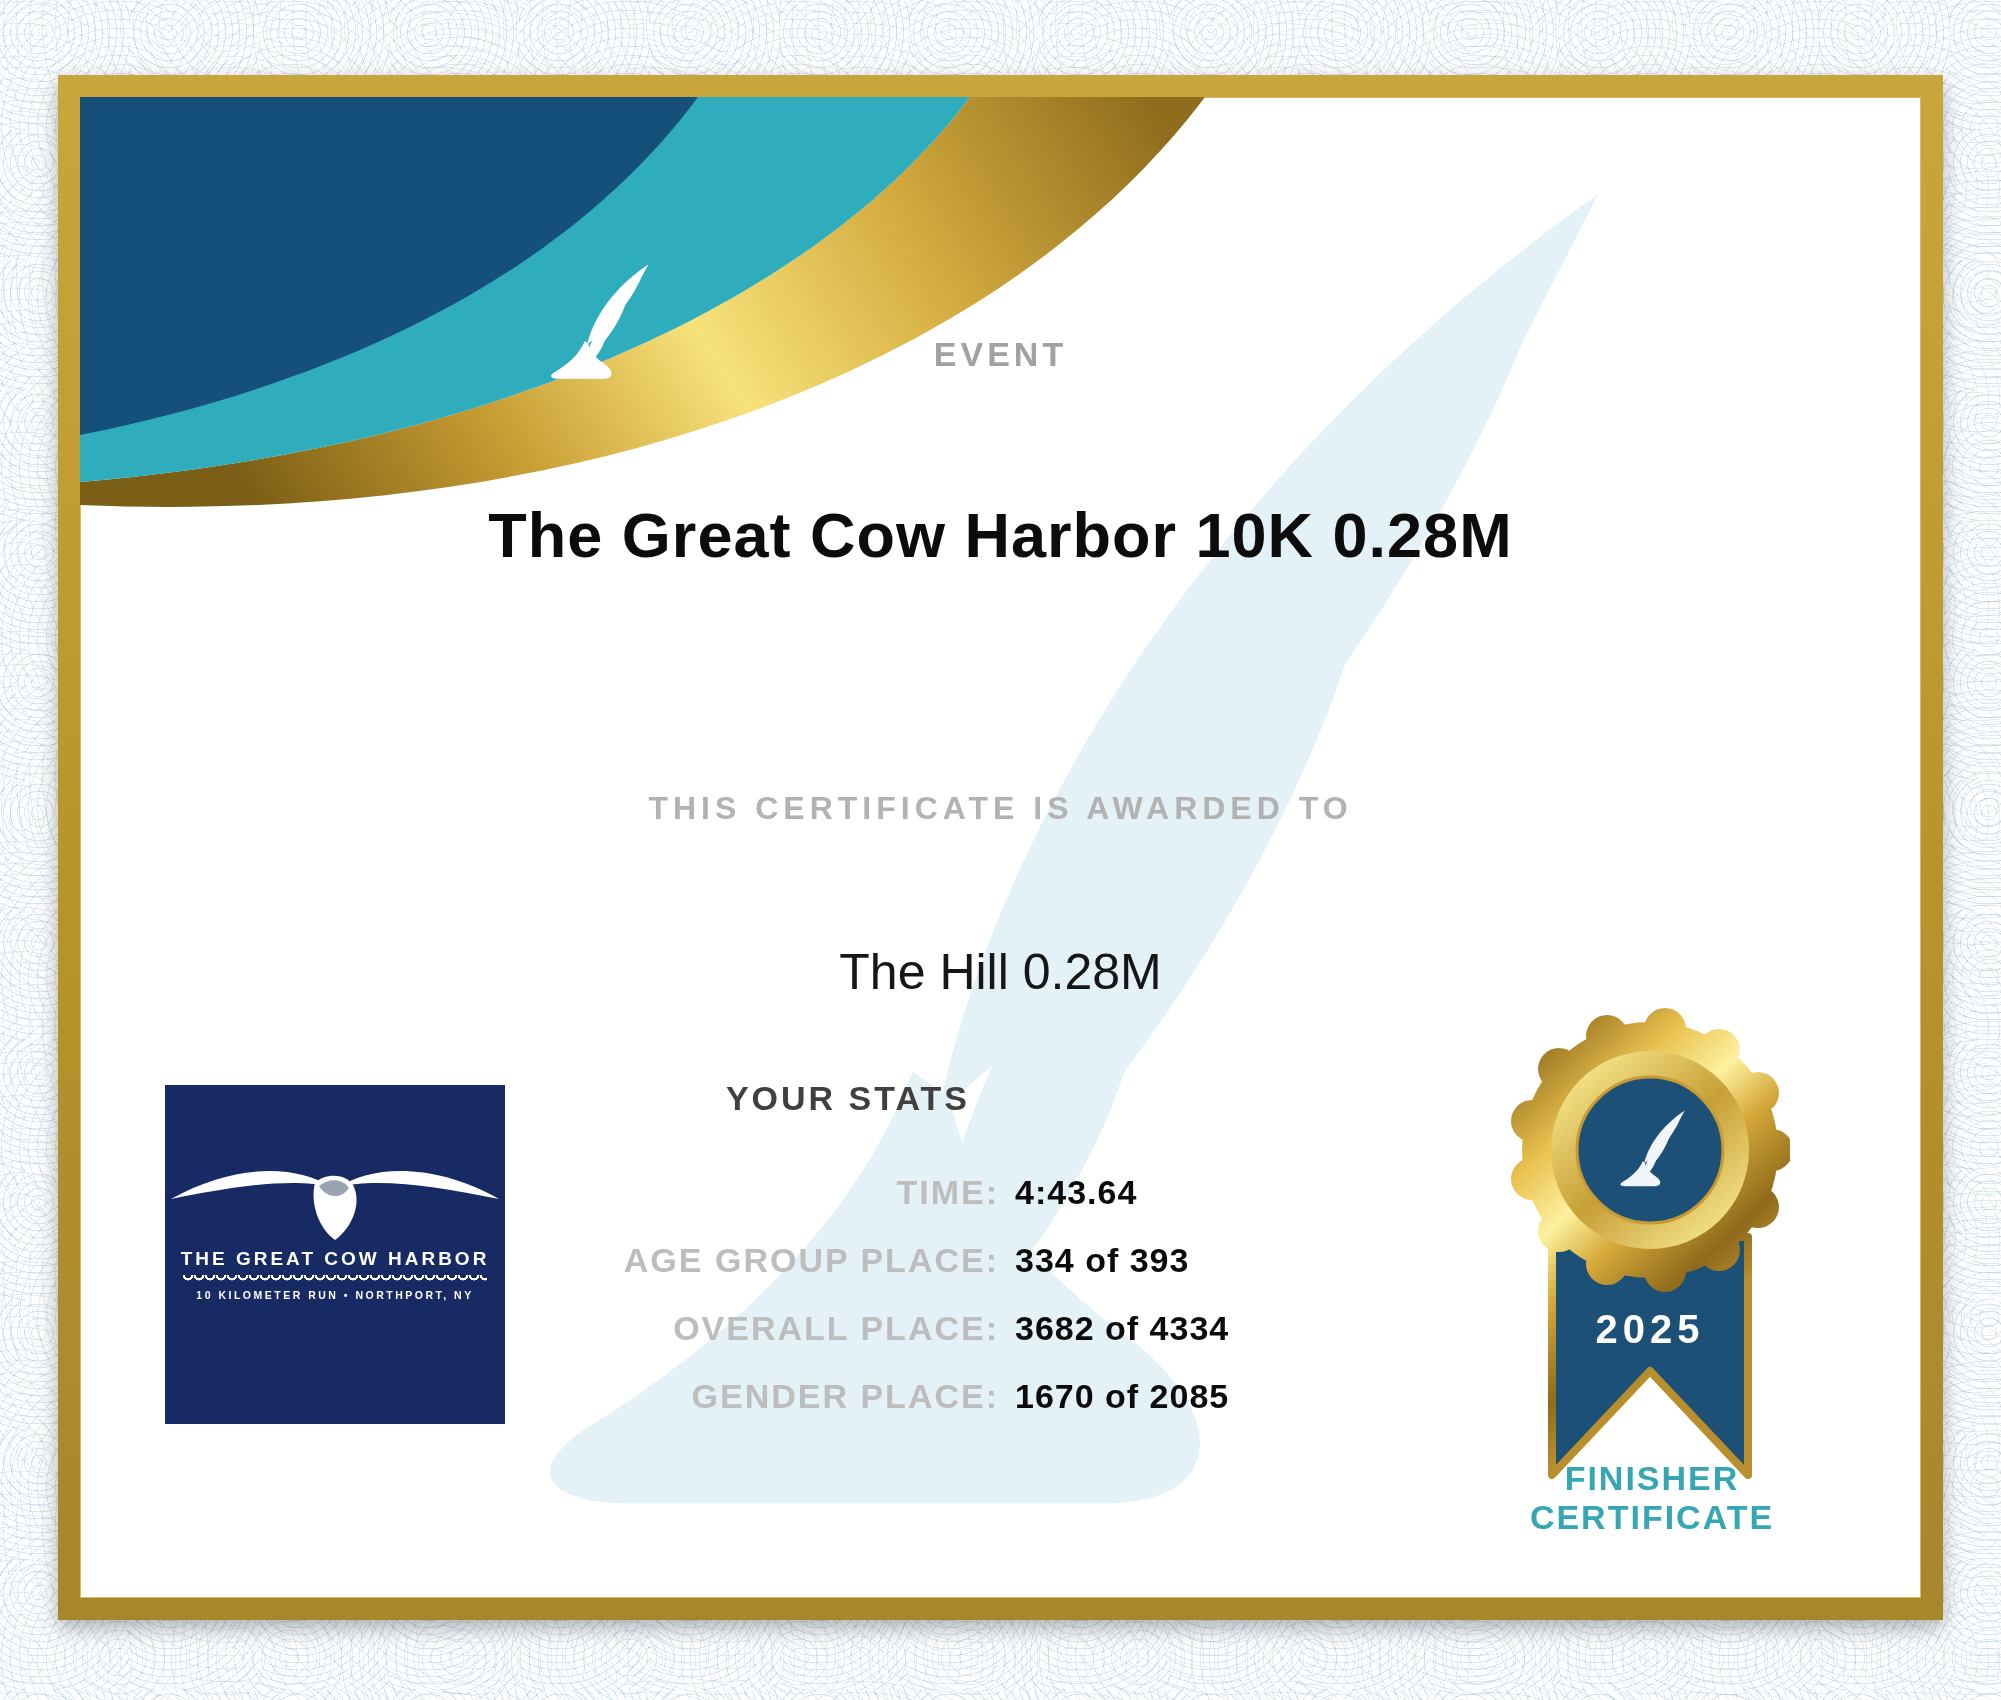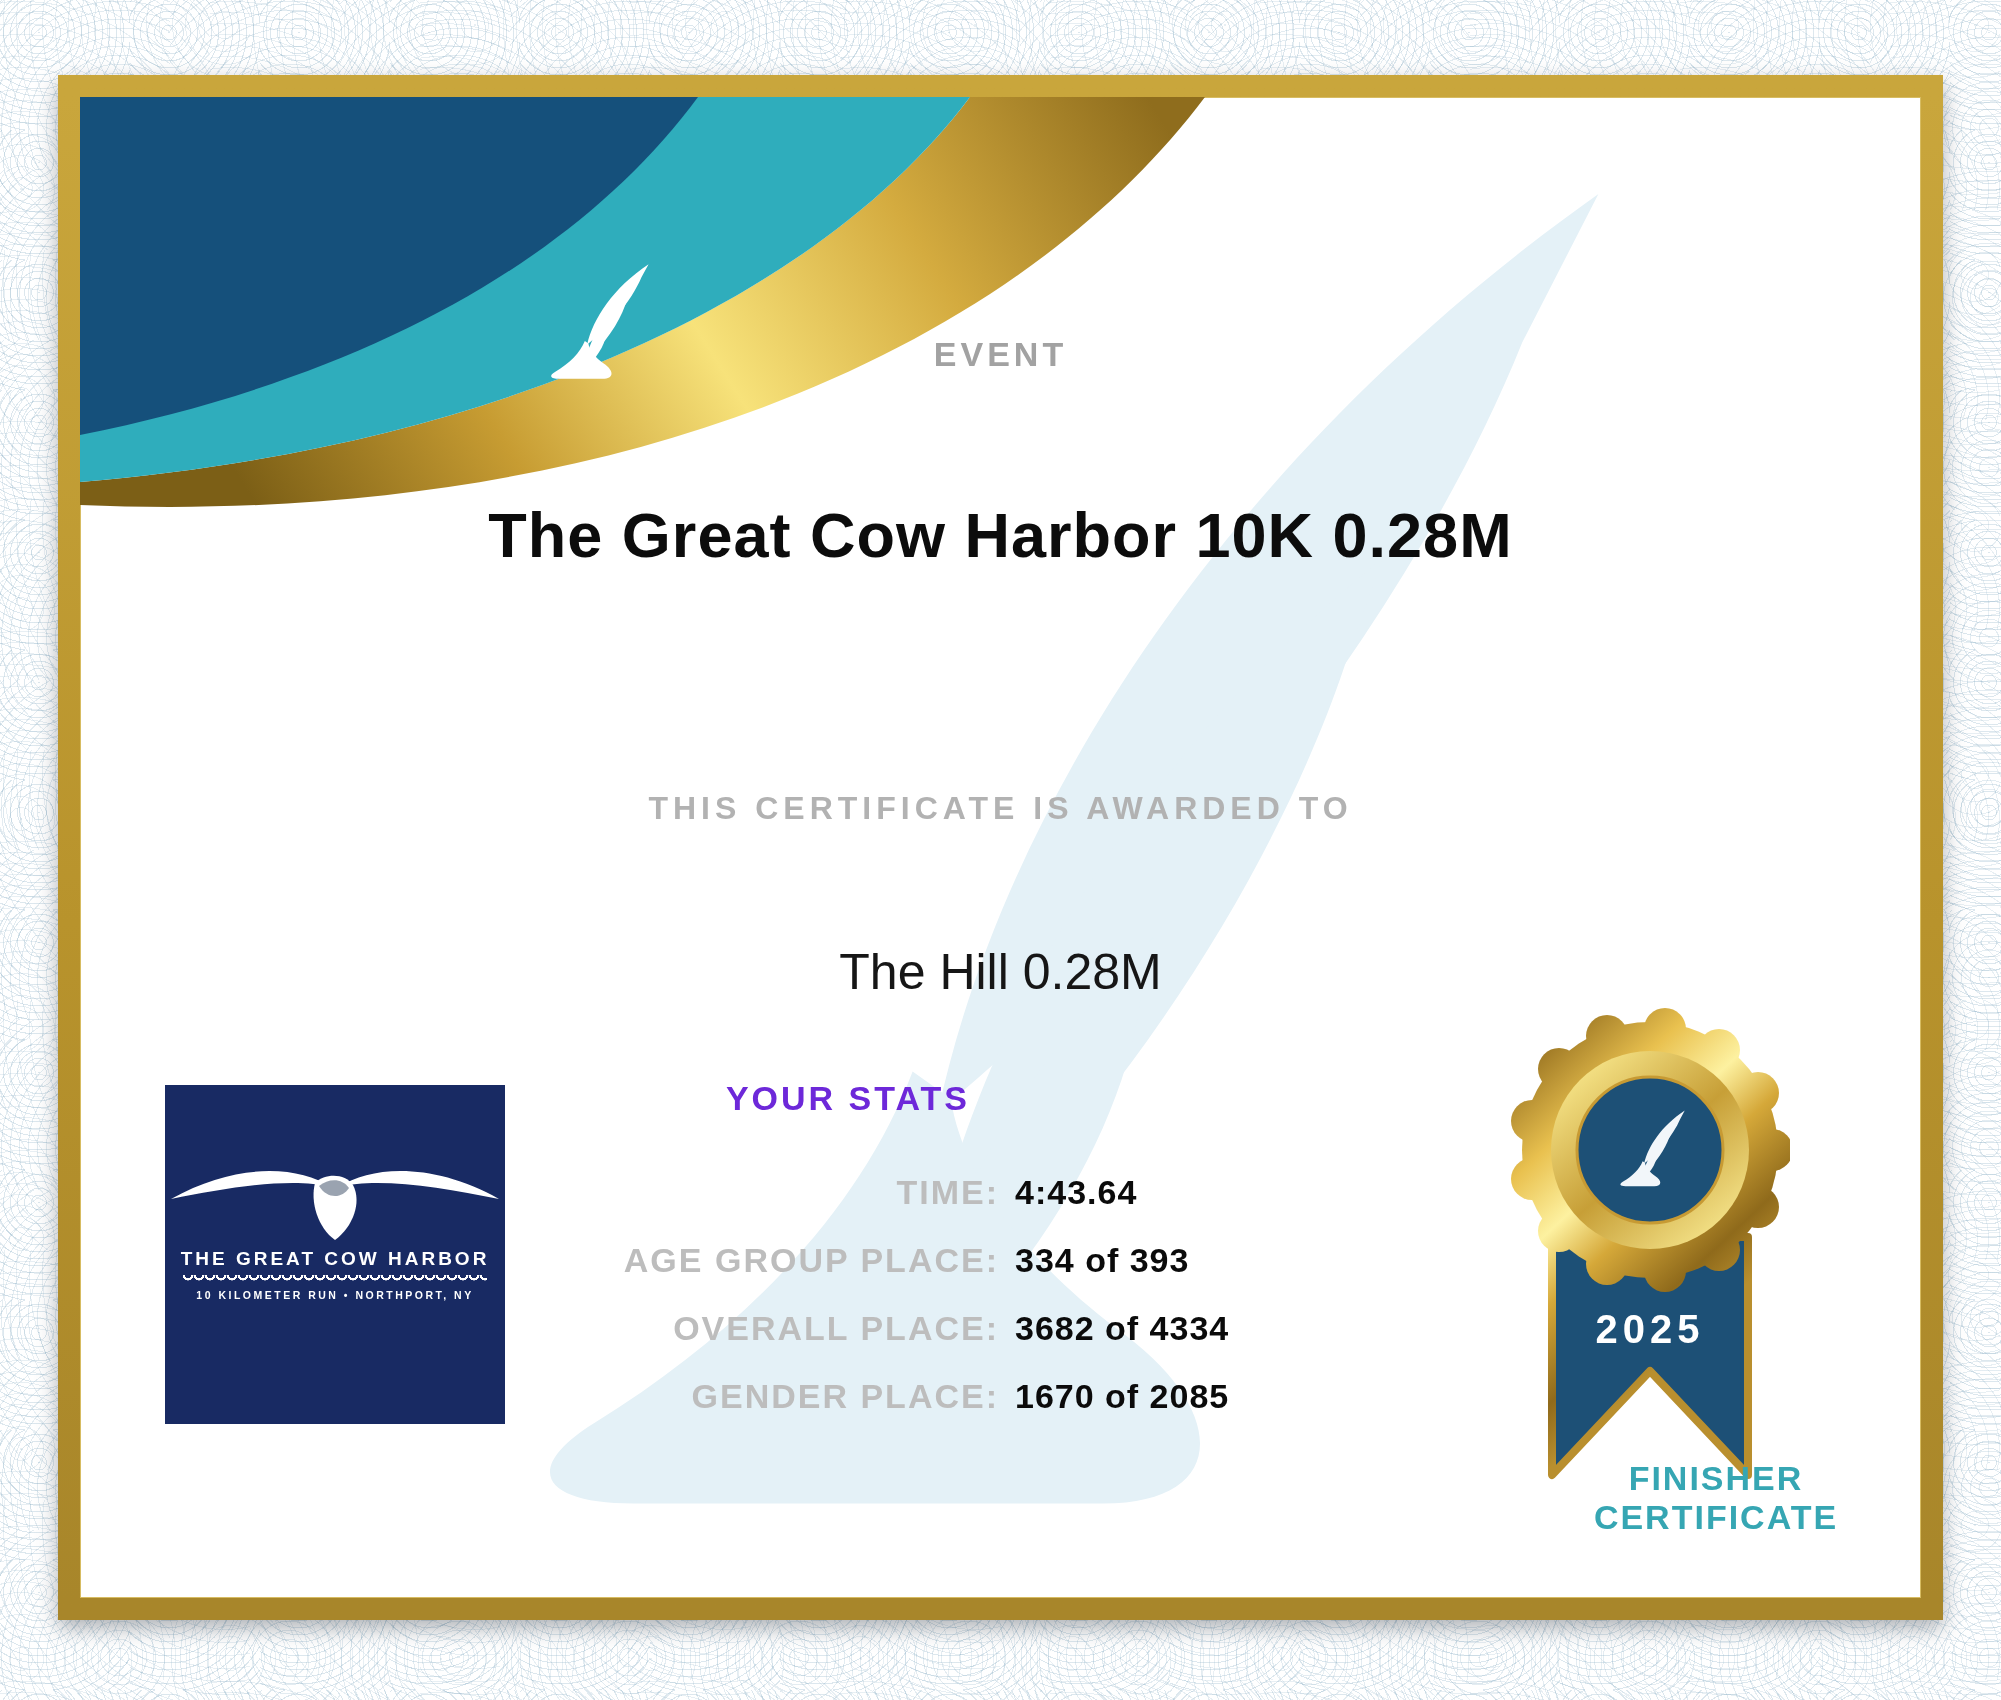--- a/index.html
+++ b/index.html
@@ -24,21 +24,21 @@
   .inner{position:absolute;inset:0;overflow:hidden;}
   .abs{position:absolute;}
   .centered{left:0;width:1841px;text-align:center;}
   .gray-caps{font-weight:700;color:#b3b3b3;}
   .brand-text{font-weight:700;color:#ffffff;font-size:58px;letter-spacing:1px;}
   .event-label{font-size:34px;letter-spacing:4px;color:#a2a2a2;}
   .title{font-size:63px;font-weight:700;color:#0c0c0c;letter-spacing:1px;}
   .awarded{font-size:32px;letter-spacing:5px;color:#b2b2b2;font-weight:700;margin-top:7px;}
   .name{font-size:70px;font-weight:700;color:#0c0c0c;}
   .division{font-size:50px;font-weight:400;color:#161616;}
-  .stats-head{font-size:34px;letter-spacing:3px;color:#6d28d9;font-weight:700;}
+  .stats-head{font-size:34px;letter-spacing:3px;color:#404040;font-weight:700;}
   .stat-row{position:absolute;left:0;width:1841px;height:40px;}
   .stat-label{position:absolute;left:0;width:919px;text-align:right;
     font-size:34px;font-weight:700;letter-spacing:2px;color:#bdbdbd;}
   .stat-value{position:absolute;left:935px;font-size:34px;font-weight:700;
     letter-spacing:1px;color:#0b0b0b;white-space:nowrap;}
   .race-logo{background:#182a63;}
   .race-logo-line1{position:absolute;left:0;width:100%;text-align:center;top:163px;
     color:#fff;font-weight:700;font-size:19px;letter-spacing:3px;white-space:nowrap;}
   .race-logo-line2{position:absolute;left:0;width:100%;text-align:center;top:204px;
     color:#fff;font-weight:700;font-size:10.5px;letter-spacing:2.5px;white-space:nowrap;}
@@ -164,19 +164,19 @@
     <circle cx="140" cy="163" r="99" fill="url(#mg2)"></circle>
     <circle cx="140" cy="163" r="73" fill="#1d5076" stroke="#c79a33" stroke-width="3"></circle>
     <g transform="translate(103,122) scale(0.78)" fill="#f2f6fa">
       <path d="M92,2 C62,22 45,48 40,70 C58,56 77,34 86,13 Z"></path>
       <path d="M75,29 C54,45 42,66 39,83 C55,70 67,51 72,37 Z"></path>
       <path d="M57,57 C46,67 39,80 37,91 C47,83 55,71 56,61 Z"></path>
       <path d="M38,67 C34,77 25,86 13,93 C7,96.5 9,99 16,99 L53,99 C63,99 63,92 54,86 C47,81 42,75 41,69 Z"></path>
     </g>
   </svg>
   <div class="abs medal-year" style="left:1420px;top:1210px;width:300px;text-align:center;">2025</div>
-  <div class="abs medal-caption" style="left:1436px;top:1362px;width:400px;text-align:center;">
+  <div class="abs medal-caption" style="left:1372px;top:1362px;width:400px;text-align:center;">
     <div>FINISHER</div>
     <div>CERTIFICATE</div>
   </div>
 
  </div>
 </div>
 
 </body></html>

